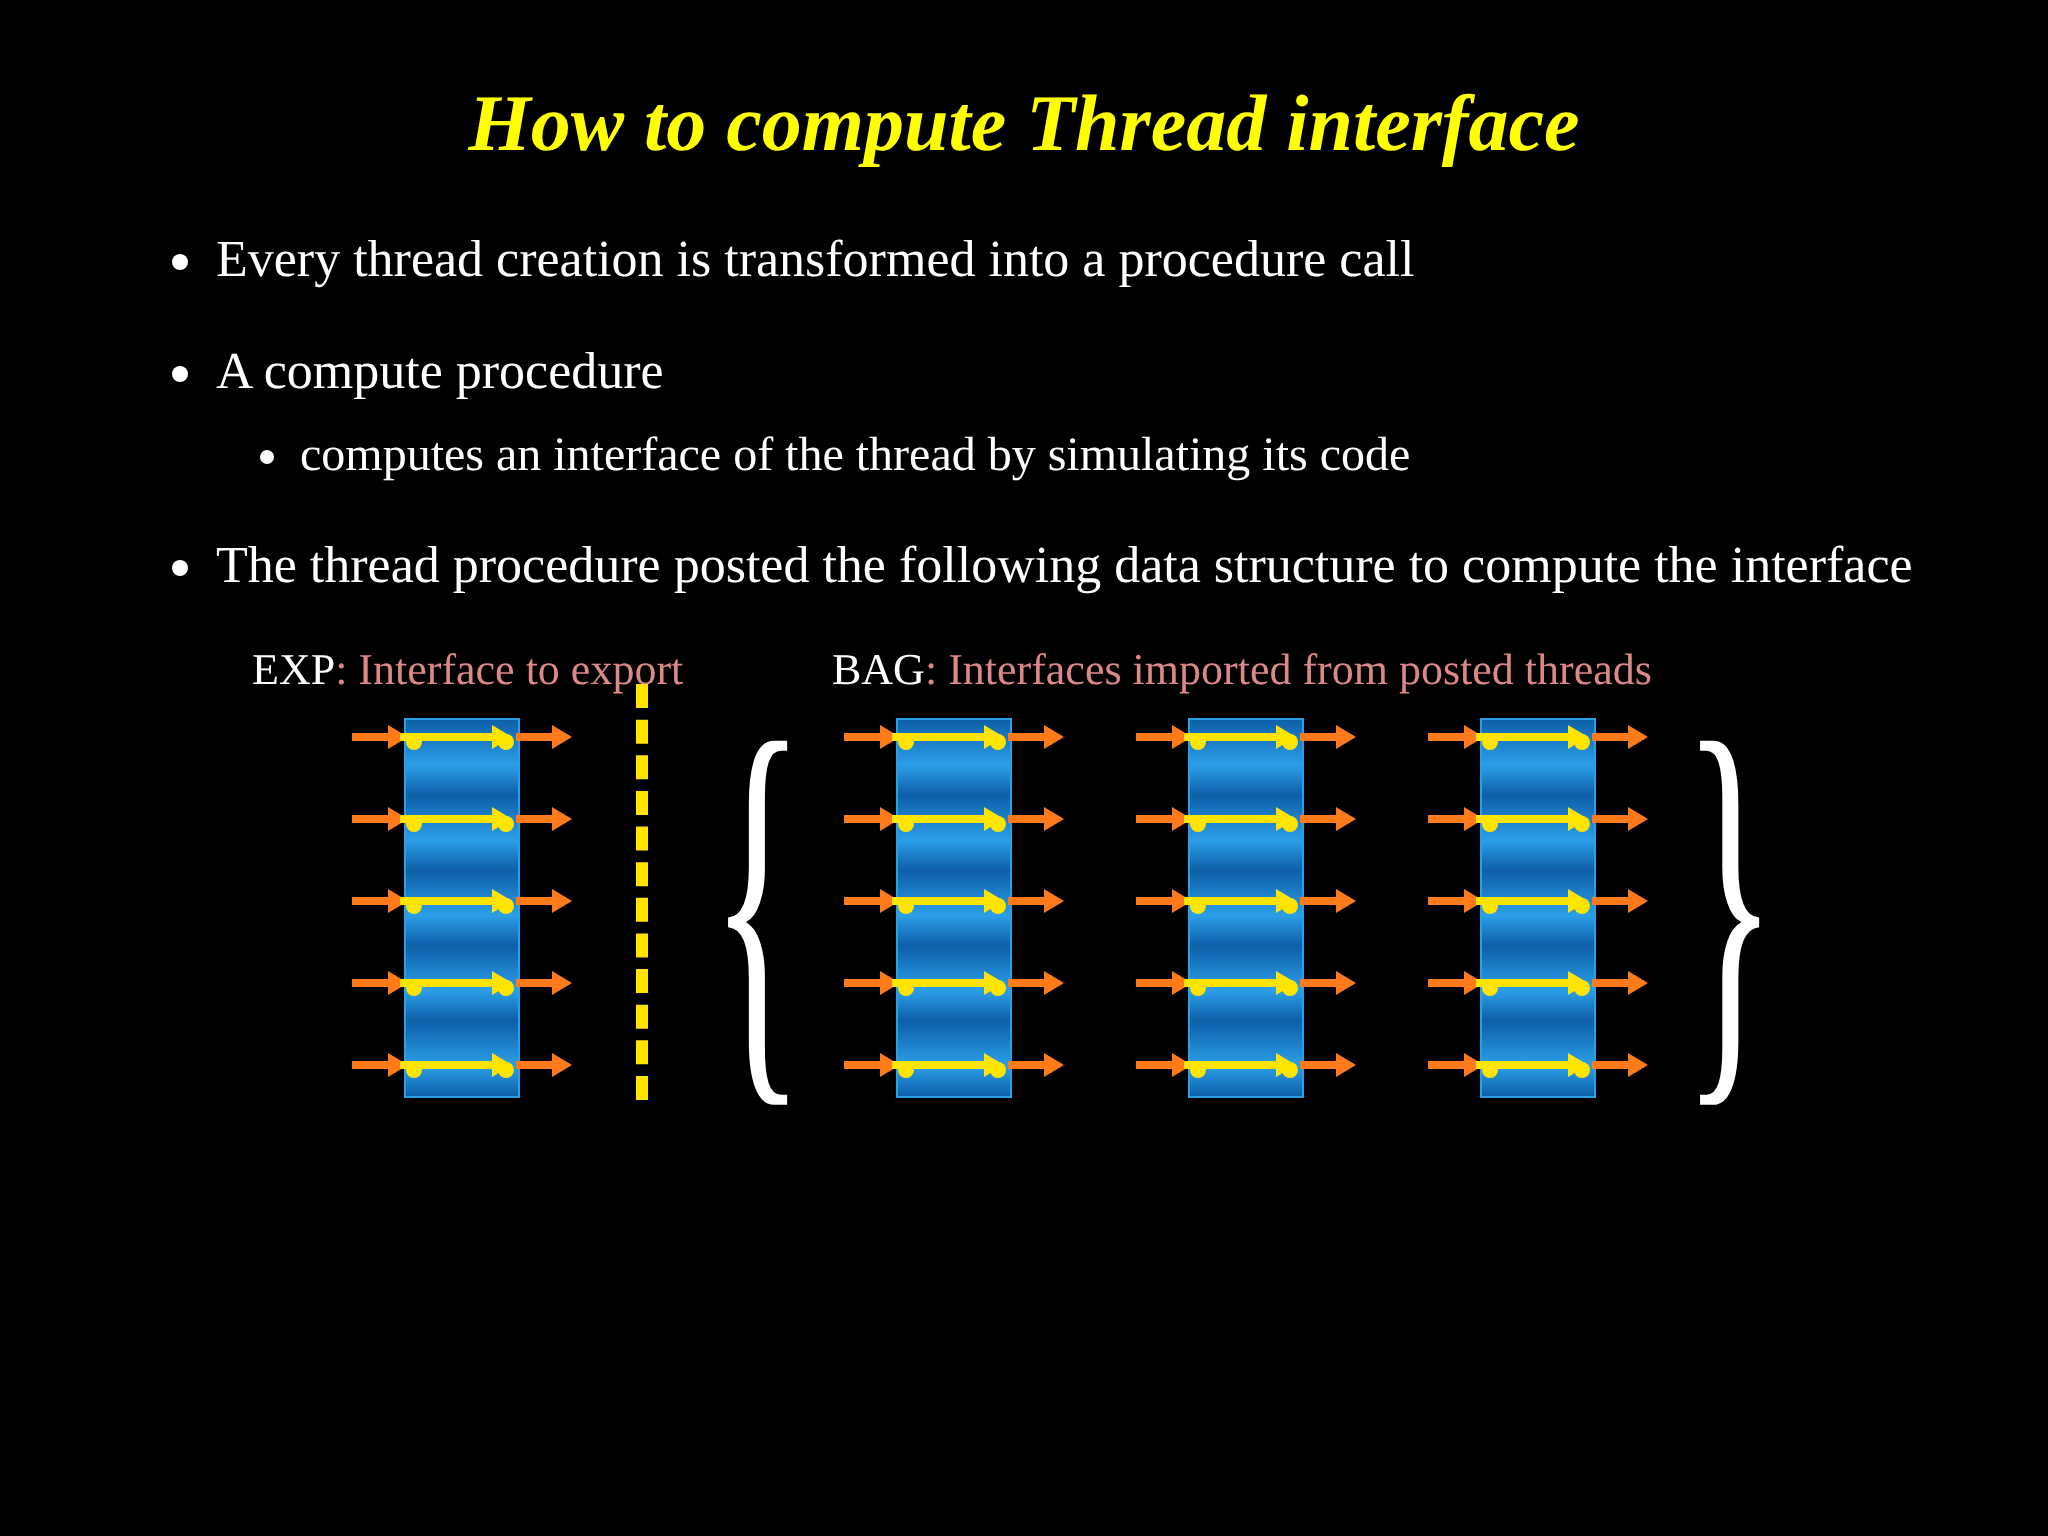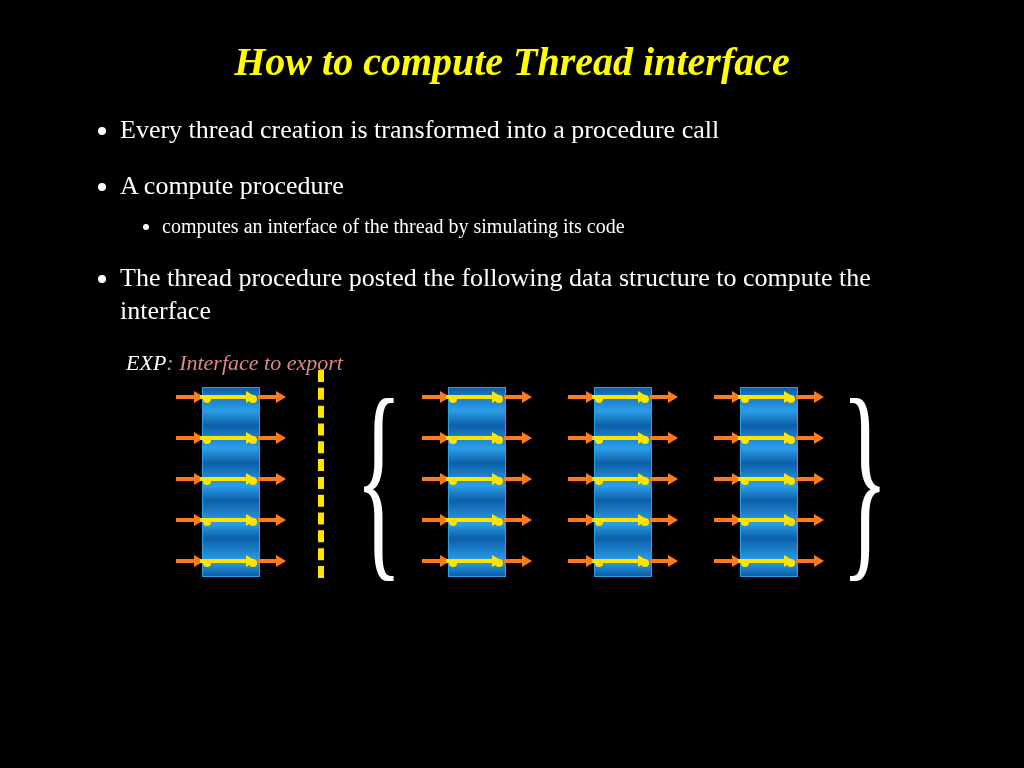--- a/index.html
+++ b/index.html
@@ -22,43 +22,43 @@
     color: #ffff00;
     font-style: italic;
     font-weight: bold;
     text-align: center;
     font-size: 40px;
     margin: 18px 0 28px 0;
   }
   ul.top {
     list-style: disc;
     padding-left: 48px;
-    margin: 12px;
+    margin: 0;
   }
   ul.top > li {
     font-size: 26px;
     line-height: 1.3;
     margin-bottom: 22px;
   }
   ul.sub {
     list-style: disc;
     padding-left: 42px;
     margin: 10px 0 0 0;
   }
   ul.sub > li {
-    font-size: 20px;
+    font-size: 24px;
     line-height: 1.3;
   }
   .diagram-labels {
     display: flex;
     flex-direction: row;
     margin: 20px 0 8px 66px;
     font-size: 22px;
   }
-  .lbl-exp { width: 290px; font-style: italic; }
+  .lbl-exp { width: 290px; }
   .lbl-bag { }
   .lbl-key { color: #fff; }
   .lbl-desc { color: #dd8888; }
   .diagram {
     display: flex;
     flex-direction: row;
     align-items: center;
     margin-left: 100px;
     margin-top: 4px;
   }
@@ -138,20 +138,23 @@
         <li>computes an interface of the thread by simulating its code</li>
       </ul>
     </li>
     <li>The thread procedure posted the following data structure to compute the interface</li>
   </ul>
 
   <div class="diagram-labels">
     <div class="lbl-exp">
       <span class="lbl-key">EXP</span><span class="lbl-desc">: Interface to export</span>
     </div>
+    <div class="lbl-bag">
+      <span class="lbl-key">BAG</span><span class="lbl-desc">: Interfaces imported from posted threads</span>
+    </div>
   </div>
 
   <div class="diagram">
     <div class="block-wrap">
         <div class="block"></div>
         <div class="row" style="top: 2px;">
           <span class="arrow-in"><svg width="28" height="16" viewBox="0 0 28 16">
               <line x1="0" y1="8" x2="18" y2="8" stroke="#ff7a1a" stroke-width="4"></line>
               <polygon points="18,2 28,8 18,14" fill="#ff7a1a"></polygon>
             </svg></span>

